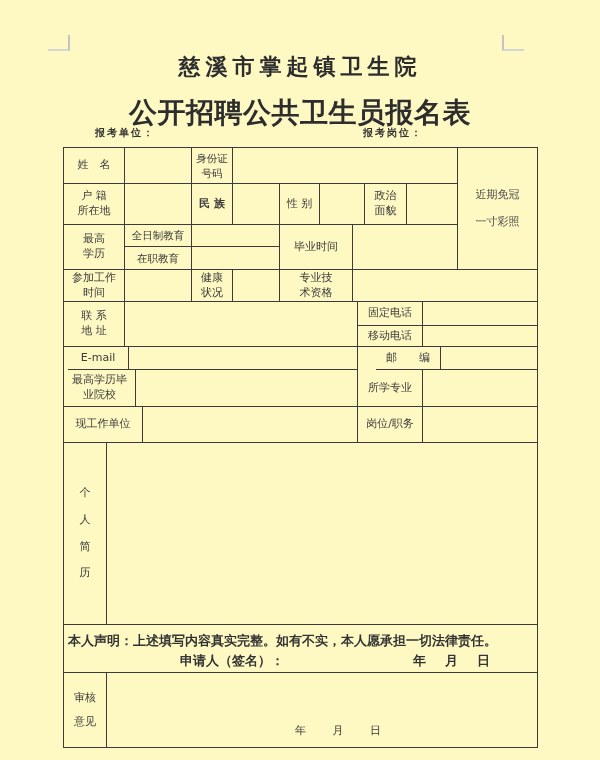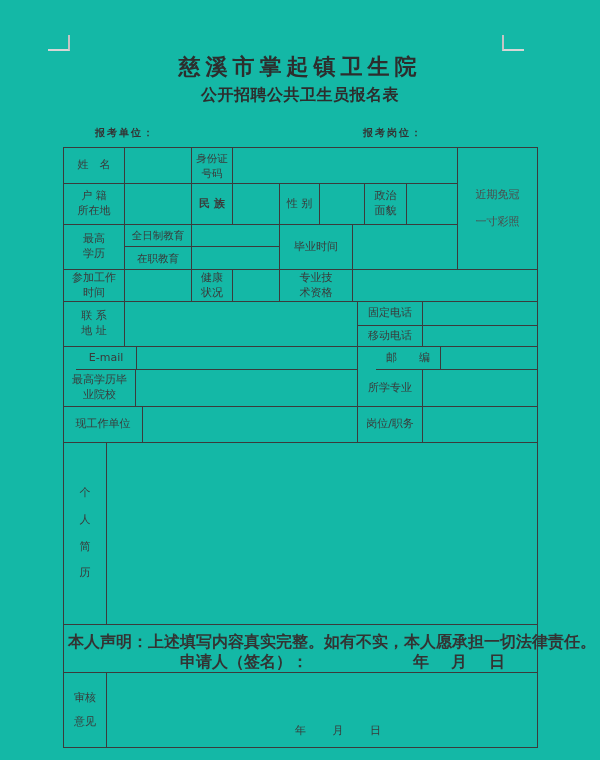--- a/index.html
+++ b/index.html
@@ -1,31 +1,31 @@
 <!DOCTYPE html>
 <html><head>
 <meta charset="utf-8">
 <style>
   html,body{margin:0;padding:0;}
   body{
     width:600px;height:760px;background:#ffffff;
     font-family:"DejaVu Sans","Liberation Sans",sans-serif;
     color:#333;position:relative;overflow:hidden;
   }
-  #doc{position:absolute;inset:0;background:#14b8a6;}
+  #doc{position:absolute;inset:0;background:#fef9c3;}
 
   
   .corner{position:absolute;width:20px;height:14px;}
   .corner.left{left:48px;top:35px;border-right:2px solid #c4c4c4;border-bottom:2px solid #d6d6d6;}
   .corner.right{left:502px;top:35px;border-left:2px solid #c4c4c4;border-bottom:2px solid #d6d6d6;}
 
   
   .title{position:absolute;left:0;width:600px;text-align:center;font-weight:700;color:#2d2d2d;}
   .title.l1{top:52px;font-size:22px;letter-spacing:5px;}
-  .title.l2{top:85px;font-size:16px;letter-spacing:0.5px;}
+  .title.l2{top:94px;font-size:28px;letter-spacing:0.5px;}
 
   
   .subhdr{position:absolute;top:126px;font-size:10px;font-weight:700;color:#333;letter-spacing:2px;}
   .subhdr.unit{left:95px;}
   .subhdr.post{left:363px;}
 
   
   #form-table{
     position:absolute;left:63px;top:147px;width:473px;height:599px;
     border:1.5px solid #3b3b3b;box-sizing:content-box;
@@ -41,21 +41,21 @@
   .cell.no-b{border-bottom:none;}
   .pre{white-space:pre-line;}
   .small{font-size:10.5px;}
   .vtext{line-height:2.45;}
   .photo{color:#4c4c4c;line-height:2.4;}
 
   
   .decl{
     position:absolute;left:0;top:477px;width:473px;height:48px;
     border-bottom:1px solid #3b3b3b;box-sizing:border-box;
-    font-size:16px;font-weight:700;color:#333;text-align:left;
+    font-size:13px;font-weight:700;color:#333;text-align:left;
   }
   .decl .l1{position:absolute;left:4px;top:7px;white-space:nowrap;}
   .decl .l2-applicant{position:absolute;left:116px;top:27px;}
   .decl .l2-date{position:absolute;left:349px;top:27px;letter-spacing:3px;}
 
   
   .review-date{position:absolute;left:188px;bottom:8px;font-size:11px;color:#3a3a3a;letter-spacing:4px;}
 </style>
 </head>
 <body>
@@ -112,21 +112,21 @@
     <div class="cell no-r" style="left:289px;top:122px;width:184px;height:32px;"></div>
 
     <div class="cell pre" style="left:0;top:154px;width:61px;height:45px;">联 系
 地 址</div>
     <div class="cell" style="left:61px;top:154px;width:233px;height:45px;"></div>
     <div class="cell" style="left:294px;top:154px;width:65px;height:24px;">固定电话</div>
     <div class="cell no-r" style="left:359px;top:154px;width:114px;height:24px;"></div>
     <div class="cell" style="left:294px;top:178px;width:65px;height:21px;">移动电话</div>
     <div class="cell no-r" style="left:359px;top:178px;width:114px;height:21px;"></div>
 
-    <div class="cell" style="left:12px;top:199px;width:61px;height:23px;">E-mail</div>
+    <div class="cell" style="left:4px;top:199px;width:61px;height:23px;">E-mail</div>
     <div class="cell" style="left:61px;top:199px;width:233px;height:23px;"></div>
     <div class="cell" style="left:312px;top:199px;width:65px;height:23px;">邮　　编</div>
     <div class="cell no-r" style="left:359px;top:199px;width:114px;height:23px;"></div>
 
     <div class="cell pre" style="left:0;top:222px;width:72px;height:37px;">最高学历毕
 业院校</div>
     <div class="cell" style="left:72px;top:222px;width:222px;height:37px;"></div>
     <div class="cell" style="left:294px;top:222px;width:65px;height:37px;">所学专业</div>
     <div class="cell no-r" style="left:359px;top:222px;width:114px;height:37px;"></div>
 

